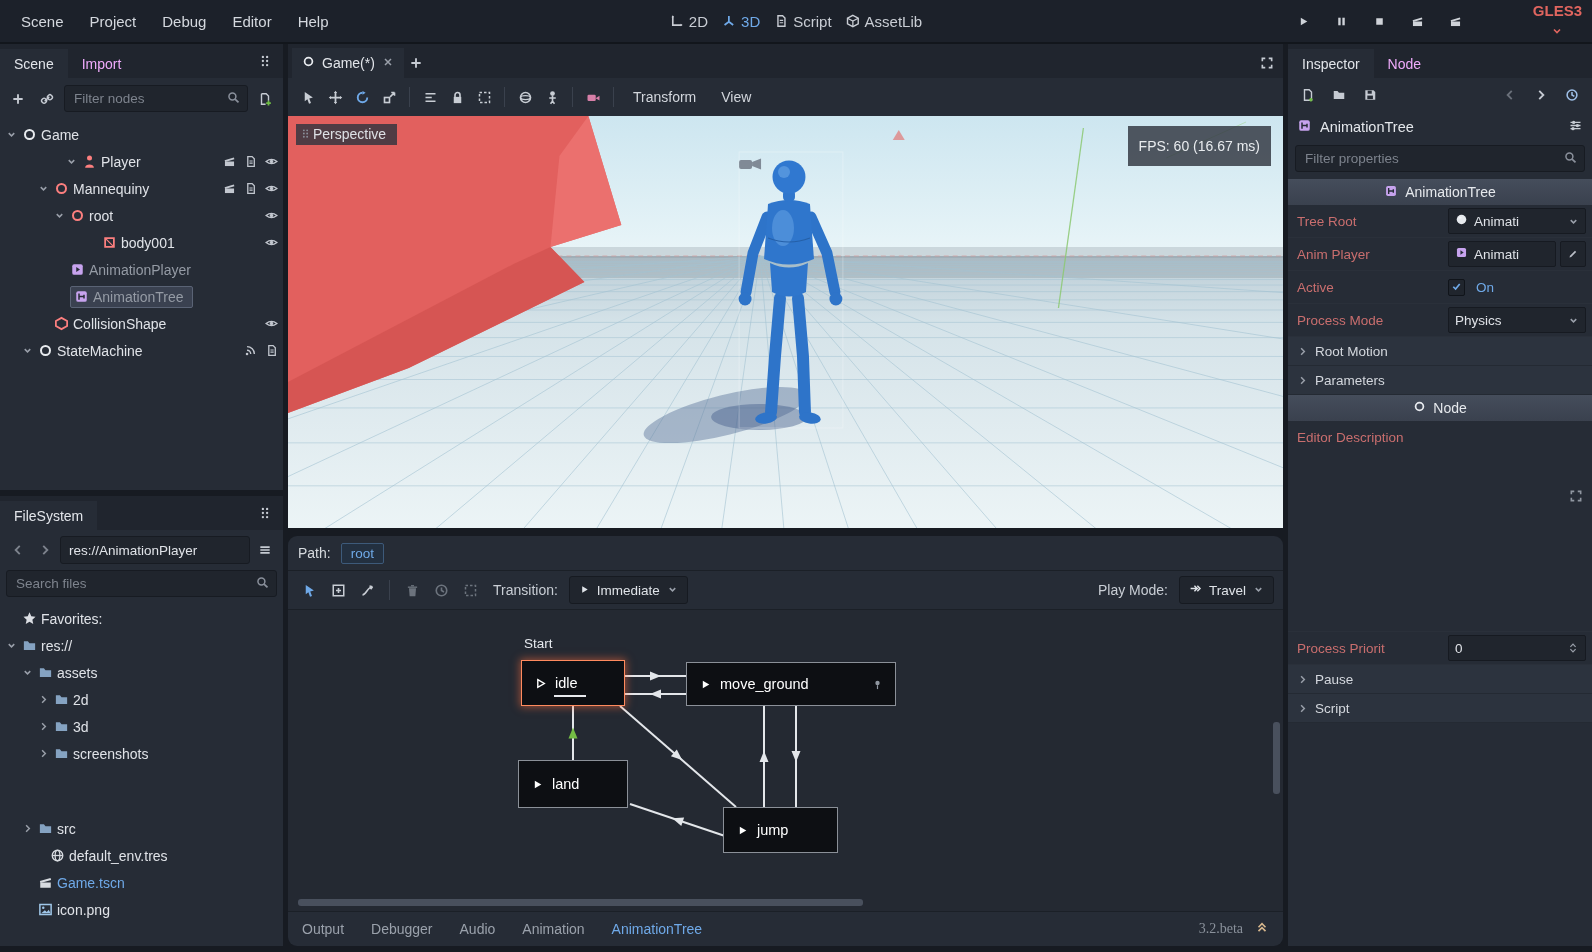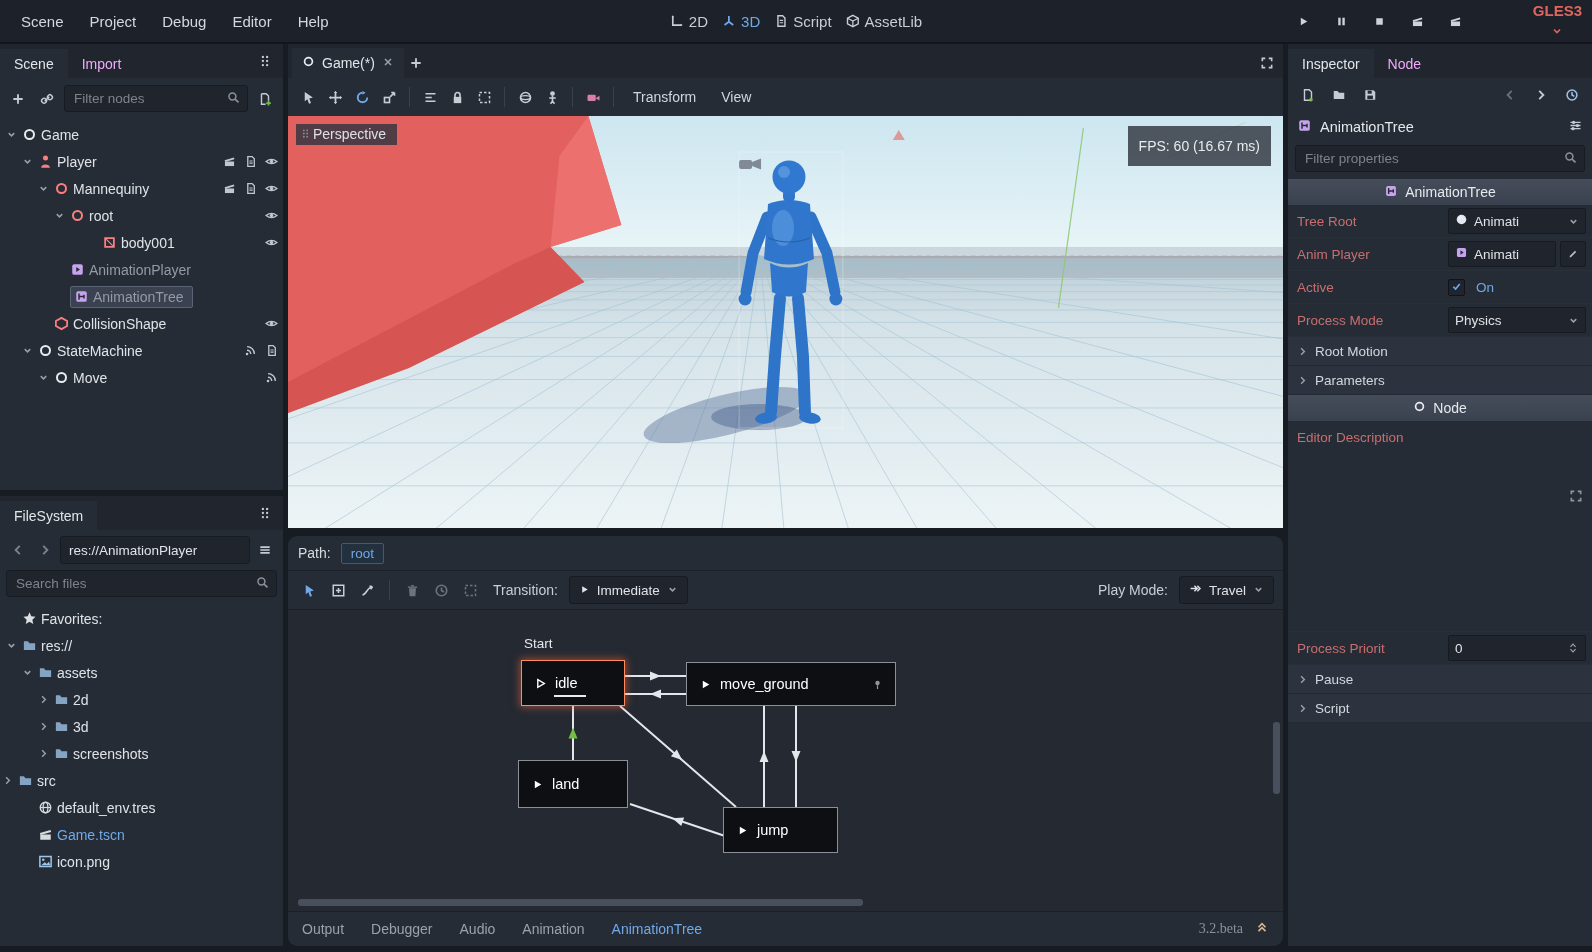--- a/index.html
+++ b/index.html
@@ -225,21 +225,21 @@
               <span class="tr-arrow">
                 <svg viewBox="0 0 12 12" width="11" height="11" style="color: currentcolor; flex: 0 0 auto;">
                   <path d="M3 4.5 L6 7.5 L9 4.5" fill="none" stroke="currentColor" stroke-width="1.6"></path>
                 </svg>
               </span>
               <svg viewBox="0 0 12 12" width="15" height="15" style="color: rgb(232, 235, 239); flex: 0 0 auto;">
                 <circle cx="6" cy="6" r="3.6" fill="none" stroke="currentColor" stroke-width="1.6"></circle>
               </svg>
               <span class="tr-label">Game</span>
             </div>
-            <div class="tree-row" style="padding-left: 20px;">
+            <div class="tree-row" style="padding-left: 20px; margin-left: 44px;">
               <span class="tr-arrow">
                 <svg viewBox="0 0 12 12" width="11" height="11" style="color: currentcolor; flex: 0 0 auto;">
                   <path d="M3 4.5 L6 7.5 L9 4.5" fill="none" stroke="currentColor" stroke-width="1.6"></path>
                 </svg>
               </span>
               <svg viewBox="0 0 12 12" width="15" height="15" style="color: rgb(252, 127, 127); flex: 0 0 auto;">
                 <circle cx="6" cy="3.2" r="2" fill="currentColor"></circle>
                 <path d="M2.5 11 C2.5 7.6 9.5 7.6 9.5 11 Z" fill="currentColor"></path>
               </svg>
               <span class="tr-label">Player</span>
@@ -377,39 +377,20 @@
                 <span style="display: flex;">
                   <svg viewBox="0 0 12 12" width="13" height="13" style="color: rgb(194, 199, 207); flex: 0 0 auto;">
                     <circle cx="2.8" cy="9.2" r="1.2" fill="currentColor"></circle>
                     <path d="M2.8 5.8 a3.4 3.4 0 0 1 3.4 3.4 M2.8 2.4 a6.8 6.8 0 0 1 6.8 6.8" fill="none" stroke="currentColor" stroke-width="1.3"></path>
                   </svg>
                 </span>
                 <span style="display: flex;">
                   <svg viewBox="0 0 12 12" width="13" height="13" style="color: rgb(194, 199, 207); flex: 0 0 auto;">
                     <path d="M3.5 1.5 h4 l2 2 v7 h-6 z" fill="none" stroke="currentColor" stroke-width="1.2"></path>
                     <path d="M5 5.5 h3 M5 7.5 h3" stroke="currentColor" stroke-width="1"></path>
-                  </svg>
-                </span>
-              </span>
-            </div>
-            <div class="tree-row" style="padding-left: 36px;">
-              <span class="tr-arrow">
-                <svg viewBox="0 0 12 12" width="11" height="11" style="color: currentcolor; flex: 0 0 auto;">
-                  <path d="M3 4.5 L6 7.5 L9 4.5" fill="none" stroke="currentColor" stroke-width="1.6"></path>
-                </svg>
-              </span>
-              <svg viewBox="0 0 12 12" width="15" height="15" style="color: rgb(232, 235, 239); flex: 0 0 auto;">
-                <circle cx="6" cy="6" r="3.6" fill="none" stroke="currentColor" stroke-width="1.6"></circle>
-              </svg>
-              <span class="tr-label">Move</span>
-              <span class="tr-trailing">
-                <span style="display: flex;">
-                  <svg viewBox="0 0 12 12" width="13" height="13" style="color: rgb(194, 199, 207); flex: 0 0 auto;">
-                    <circle cx="2.8" cy="9.2" r="1.2" fill="currentColor"></circle>
-                    <path d="M2.8 5.8 a3.4 3.4 0 0 1 3.4 3.4 M2.8 2.4 a6.8 6.8 0 0 1 6.8 6.8" fill="none" stroke="currentColor" stroke-width="1.3"></path>
                   </svg>
                 </span>
               </span>
             </div>
           </div>
       </div>
 
       <div class="panel dock fs-panel">
         <div class="tabbar">
           <div class="tab active">FileSystem</div>
@@ -509,32 +490,32 @@
               <span class="tr-arrow">
                 <svg viewBox="0 0 12 12" width="11" height="11" style="color: currentcolor; flex: 0 0 auto;">
                   <path d="M4.5 2.5 L8 6 L4.5 9.5" fill="none" stroke="currentColor" stroke-width="1.6"></path>
                 </svg>
               </span>
               <svg viewBox="0 0 12 12" width="15" height="15" style="color: rgb(133, 163, 194); flex: 0 0 auto;">
                 <path d="M1.5 2.5 h3.2 l1.3 1.6 h4.5 v5.4 h-9 z" fill="currentColor"></path>
               </svg>
               <span class="tr-label">screenshots</span>
             </div>
-            <div class="tree-row" style="">
+            <div class="tree-row" style="padding-left: 20px; margin-top: 48px;">
               <span class="tr-arrow">
                 <svg viewBox="0 0 12 12" width="11" height="11" style="color: currentcolor; flex: 0 0 auto;">
                   <path d="M4.5 2.5 L8 6 L4.5 9.5" fill="none" stroke="currentColor" stroke-width="1.6"></path>
                 </svg>
               </span>
               <svg viewBox="0 0 12 12" width="15" height="15" style="color: rgb(133, 163, 194); flex: 0 0 auto;">
                 <path d="M1.5 2.5 h3.2 l1.3 1.6 h4.5 v5.4 h-9 z" fill="currentColor"></path>
               </svg>
               <span class="tr-label">src</span>
             </div>
-            <div class="tree-row" style="padding-left: 20px;">
+            <div class="tree-row" style="padding-left: 32px;">
               <span class="tr-arrow"></span>
               <svg viewBox="0 0 12 12" width="15" height="15" style="color: rgb(215, 219, 224); flex: 0 0 auto;">
                 <circle cx="6" cy="6" r="4.2" fill="none" stroke="currentColor" stroke-width="1.1"></circle>
                 <ellipse cx="6" cy="6" rx="1.9" ry="4.2" fill="none" stroke="currentColor" stroke-width="1"></ellipse>
                 <path d="M1.8 6 h8.4" stroke="currentColor" stroke-width="1"></path>
               </svg>
               <span class="tr-label">default_env.tres</span>
             </div>
             <div class="tree-row" style="padding-left: 20px;">
               <span class="tr-arrow"></span>

